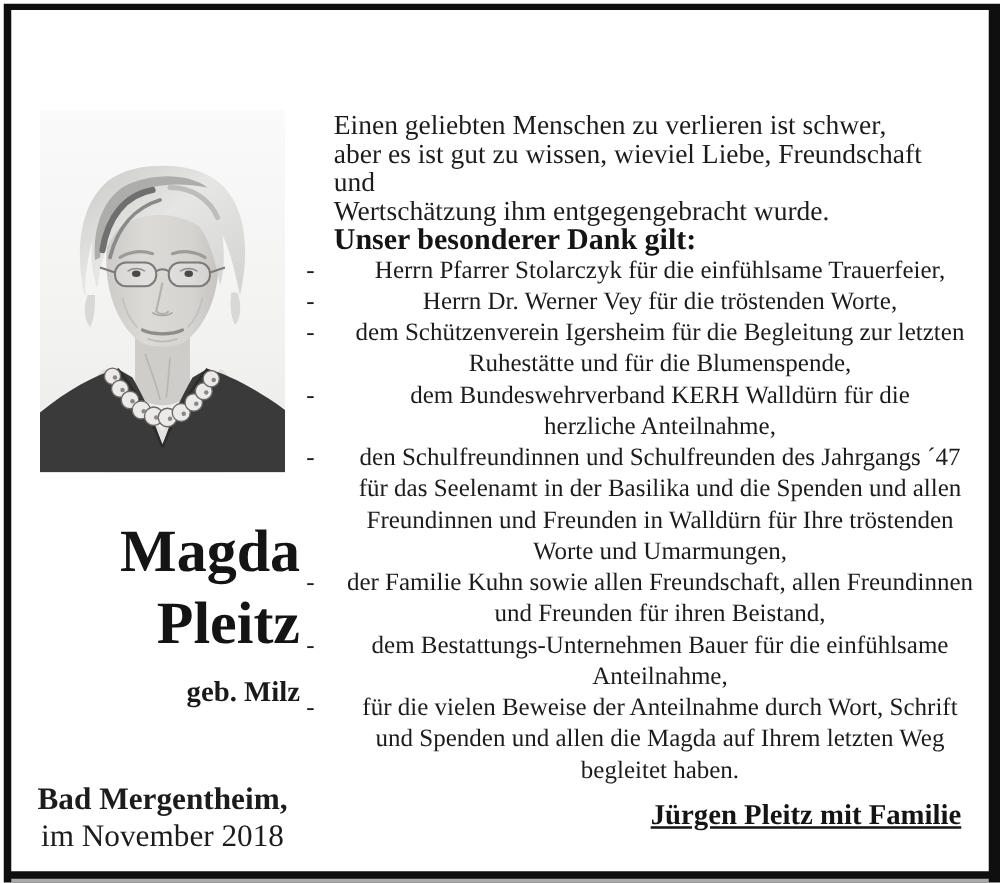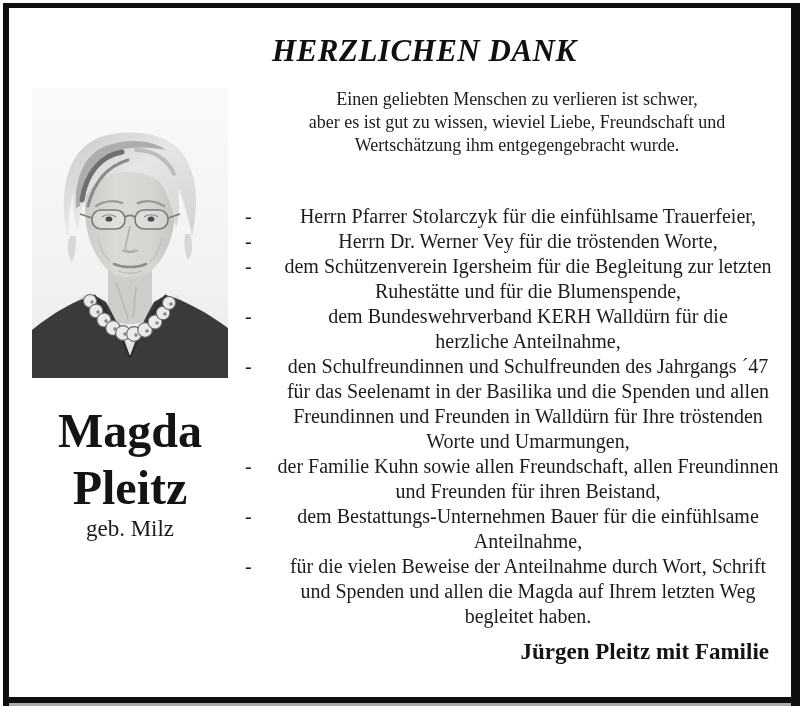--- a/index.html
+++ b/index.html
@@ -26,35 +26,36 @@
   .portrait {
     position: absolute;
     left: 23px; top: 80px;
     width: 196px; height: 290px;
     overflow: hidden;
   }
   .portrait svg { display: block; }
 
   .name-block {
     position: absolute;
-    left: 11px; top: 394px;
+    left: 11px; top: 405px;
     width: 220px;
-    text-align: center;
+    text-align: right;
   }
   .deceased-name {
     font-size: 48px;
     font-weight: bold;
     line-height: 57px;
     white-space: pre-line;
     margin: 0;
     color: #141414;
   }
   .maiden-name {
+    margin-top: 14px;
     font-size: 23px;
-    font-weight: normal;
+    font-weight: bold;
     color: #1a1a1a;
   }
   .place-block {
     position: absolute;
     left: 11px; top: 617px;
     width: 220px;
     text-align: center;
     line-height: 30px;
   }
   .place-line { font-size: 25px; font-weight: bold; }
@@ -67,24 +68,23 @@
     font-size: 31px;
     font-weight: bold;
     font-style: italic;
     letter-spacing: 0.5px;
     color: #101010;
   }
   .intro-text {
     position: absolute;
     left: 258px; top: 80px;
     width: 500px;
-    font-size: 18px;
+    font-size: 22px;
     line-height: 23px;
     white-space: pre-line;
-    text-align: center;
   }
   .dank-heading {
     position: absolute;
     left: 258px; top: 171px;
     font-size: 24px;
     font-weight: bold;
     color: #141414;
   }
   .thanks-list {
     position: absolute;
@@ -101,20 +101,21 @@
 
   .signature {
     position: absolute;
     left: 236px; top: 631px;
     width: 524px;
     text-align: right;
     padding-right: 18px;
     font-size: 23px;
     font-weight: bold;
     color: #141414;
+    text-decoration: underline;
   }
 
   
   .scan-edge {
     position: absolute;
     left: 0; right: 0; bottom: -9px; height: 3px;
     background: #aaaaaa;
   }
 </style>
 </head>
@@ -212,27 +213,31 @@
         </g>
       </svg>
     </div>
 
     <div class="name-block">
       <div class="deceased-name">Magda
 Pleitz</div>
       <div class="maiden-name">geb. Milz</div>
     </div>
 
-
-    <div class="notice-title">HERZLICHEN DANK</div>
+    <div class="place-block">
+      <div class="place-line">Bad Mergentheim,</div>
+      <div class="date-line">im November 2018</div>
+    </div>
+
 
     <div class="intro-text">Einen geliebten Menschen zu verlieren ist schwer,
 aber es ist gut zu wissen, wieviel Liebe, Freundschaft und
 Wertschätzung ihm entgegengebracht wurde.</div>
 
+    <div class="dank-heading">Unser besonderer Dank gilt:</div>
 
     <ul class="thanks-list">
       <li class="thanks-item">
         <span class="dash-marker">-</span>
         <span class="item-text">Herrn Pfarrer Stolarczyk für die einfühlsame Trauerfeier,</span>
       </li>
       <li class="thanks-item">
         <span class="dash-marker">-</span>
         <span class="item-text">Herrn Dr. Werner Vey für die tröstenden Worte,</span>
       </li>

